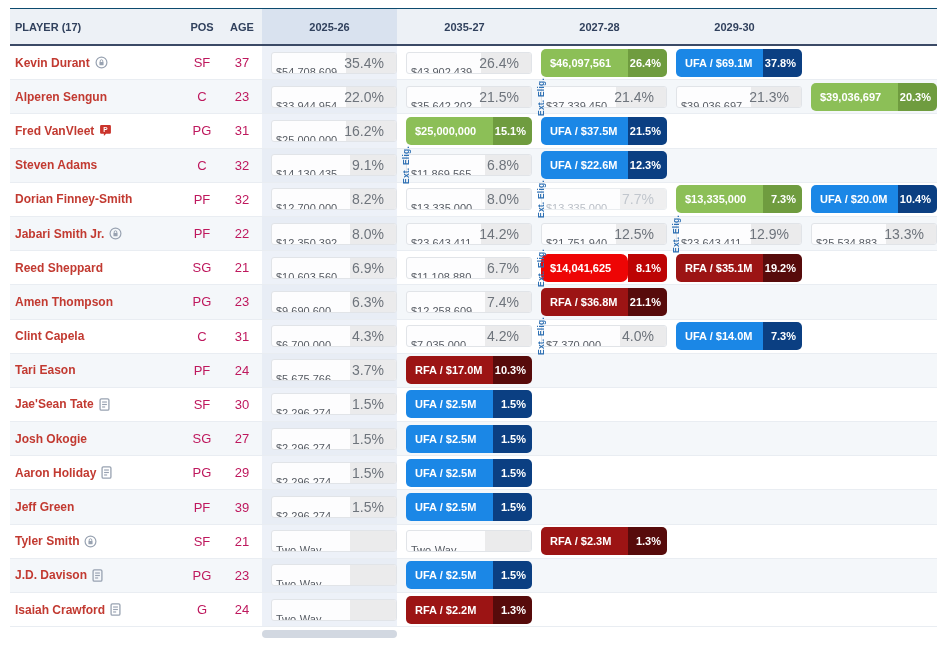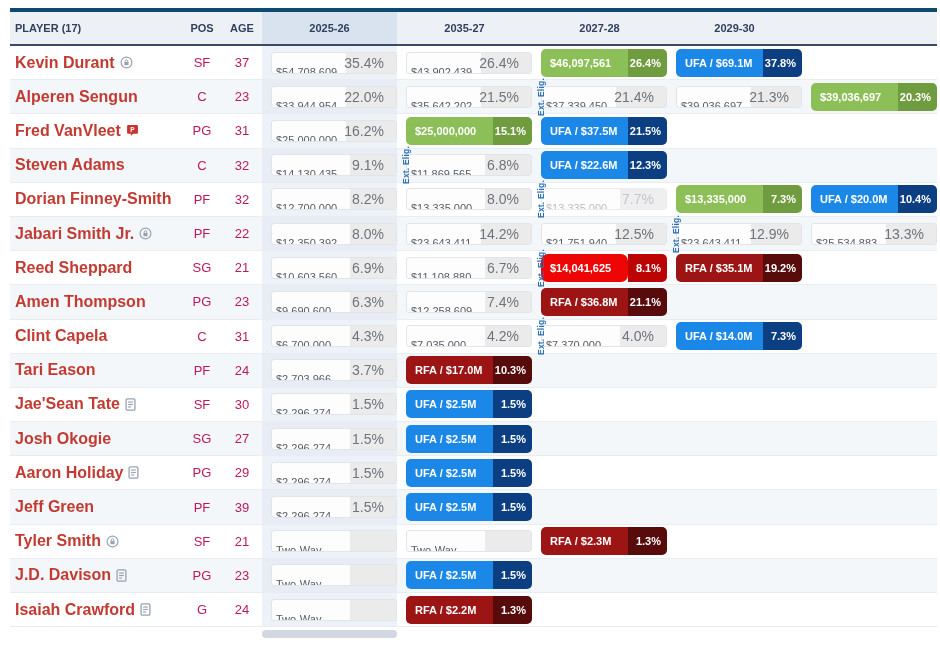--- a/index.html
+++ b/index.html
@@ -2,38 +2,38 @@
 <html style="--player-red: #c23a31; --ufa-blue: #1b87e6; --ufa-blue-dark: #0b3f82; --opt-green: #8cbf57; --opt-green-dark: #6f9c3f; --opt-red: #ee0505; --opt-red-dark: #bd0404; --rfa-maroon: #9c1414; --rfa-maroon-dark: #570b0b; --ext-blue: #2d6fb3; --col-hl-header: #d9e2ef; --col-hl-body: #edf1f8; --col-hl-body-alt: #e8edf5;"><head>
 <meta charset="utf-8">
 <style>
   * { box-sizing: border-box; margin: 0; padding: 0; }
   html,body { width: 940px; height: 647px; background: #fff; overflow: hidden;
     font-family: "Liberation Sans", sans-serif; }
   .table-wrap { padding-top: 8px; margin-left: 10px; width: 927px; }
 
   .grid-row { display: grid; grid-template-columns: 172px 40px 40px repeat(5, 135px); align-items: center; }
 
-  .header-row { height: 38px; background: #edf1f6; border-top: 4px solid #0c4a6e;
+  .header-row { height: 38px; background: #edf1f6; border-top: 1px solid #0c4a6e;
     border-bottom: 2px solid #3b4a66; }
   .header-cell { font-size: 11px; font-weight: bold; color: #31415d; padding-left: 5px;
     height: 100%; display: flex; align-items: center; }
   .header-cell.center { justify-content: center; padding-left: 0; }
   .header-cell.season { justify-content: center; padding-left: 0; }
   .header-cell.hl { background: var(--col-hl-header); }
 
   .body-row { height: 34.2px; border-bottom: 1px solid #e9edf2; background: #fff; }
   .body-row:nth-child(even) { background: #f4f7fa; }
 
   .cell { height: 100%; display: flex; align-items: center; position: relative; }
   .cell.season { padding-left: 9px; }
   .cell.s0 { background: var(--col-hl-body); }
   .body-row:nth-child(even) .cell.s0 { background: var(--col-hl-body-alt); }
 
   .pcell { padding-left: 5px; gap: 5px; }
-  .pname { font-size: 16px; font-weight: bold; color: var(--player-red);
+  .pname { font-size: 12px; font-weight: bold; color: var(--player-red);
     text-decoration: none; white-space: nowrap; cursor: pointer; }
   .picon { display: inline-flex; align-items: center; }
 
   .txt-center { justify-content: center; font-size: 13px; color: #be185d; }
 
   .unit { display: flex; height: 22px; border-radius: 3px; overflow: hidden;
     border: 1px solid #e1e4e8; background: #fdfdfe; }
   .unit .val { width: 86px; font-size: 11px; color: #565b63; display: flex;
     align-items: center; padding-left: 4px; white-space: nowrap; margin-top: 18px; }
   .unit .pct { width: 50px; font-size: 14px; color: #6e747c; background: #ebebec;
@@ -391,21 +391,21 @@
         <div class="cell season s4"></div>
       </div>
       <div class="grid-row body-row">
         <div class="cell pcell">
           <a class="pname">Tari Eason</a>
         </div>
         <div class="cell txt-center">PF</div>
         <div class="cell txt-center">24</div>
         <div class="cell season s0">
           <div class="unit">
-            <span class="val">$2,703,966</span>
+            <span class="val">$5,675,766</span>
             <span class="pct">3.7%</span>
           </div>
         </div>
         <div class="cell season s1">
           <div class="badge maroon">
             <span class="blabel">RFA / $17.0M</span>
             <span class="bpct">10.3%</span>
           </div>
         </div>
         <div class="cell season s2"></div>

